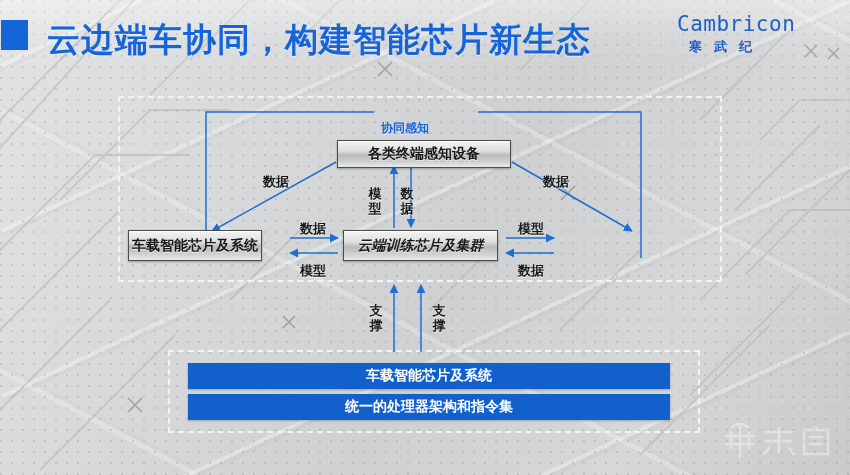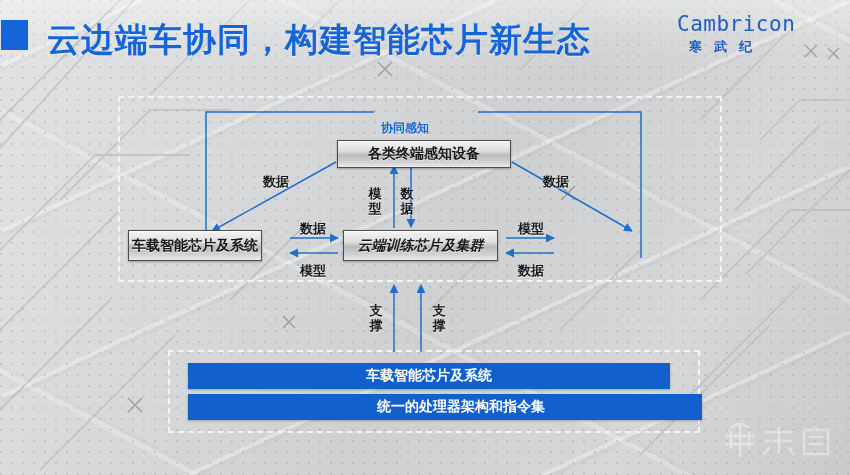--- a/index.html
+++ b/index.html
@@ -52,21 +52,21 @@
   #node-sensor{left:337px;top:140px;width:174px;height:28px;}
   #node-vehicle{left:128px;top:230px;width:134px;height:31px;}
   #node-cloud{left:343px;top:230px;width:155px;height:31px;font-style:italic;}
   #node-road{left:560px;top:230px;width:141px;height:31px;}
   
   .bluebar{position:absolute;left:188px;width:482px;height:26px;background:#1160cc;
     display:flex;align-items:center;justify-content:center;
     color:#fff;font-size:14px;font-weight:bold;white-space:nowrap;
     box-shadow:0 1px 2px rgba(0,0,0,.25);}
   #bar-platform{top:363px;}
-  #bar-arch{top:394px;padding-left:32px;}
+  #bar-arch{top:394px;}
   
   #arrows{position:absolute;left:0;top:0;width:850px;height:475px;pointer-events:none;}
   
   .lbl{position:absolute;font-size:13px;font-weight:bold;color:#17181a;white-space:nowrap;
        text-shadow:0 1px 0 rgba(255,255,255,.65);}
   .lbl-v{position:absolute;font-size:13px;font-weight:bold;color:#17181a;
        width:14px;line-height:15px;text-align:center;
        text-shadow:0 1px 0 rgba(255,255,255,.65);}
   #lbl-coop{position:absolute;left:381px;top:120px;font-size:12px;font-weight:bold;
        color:#1565d8;white-space:nowrap;text-shadow:0 1px 0 rgba(255,255,255,.55);}

